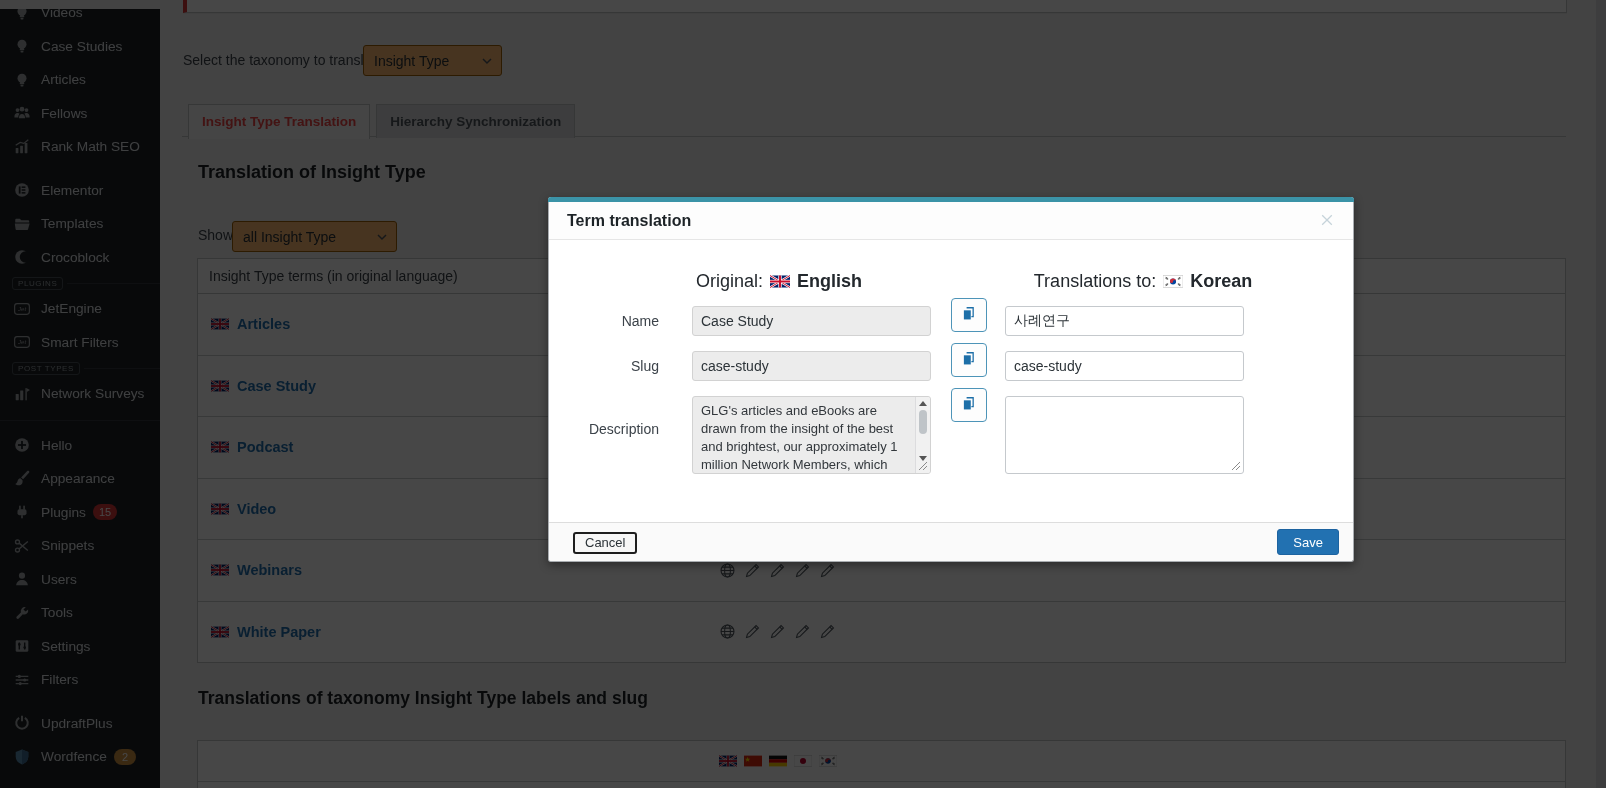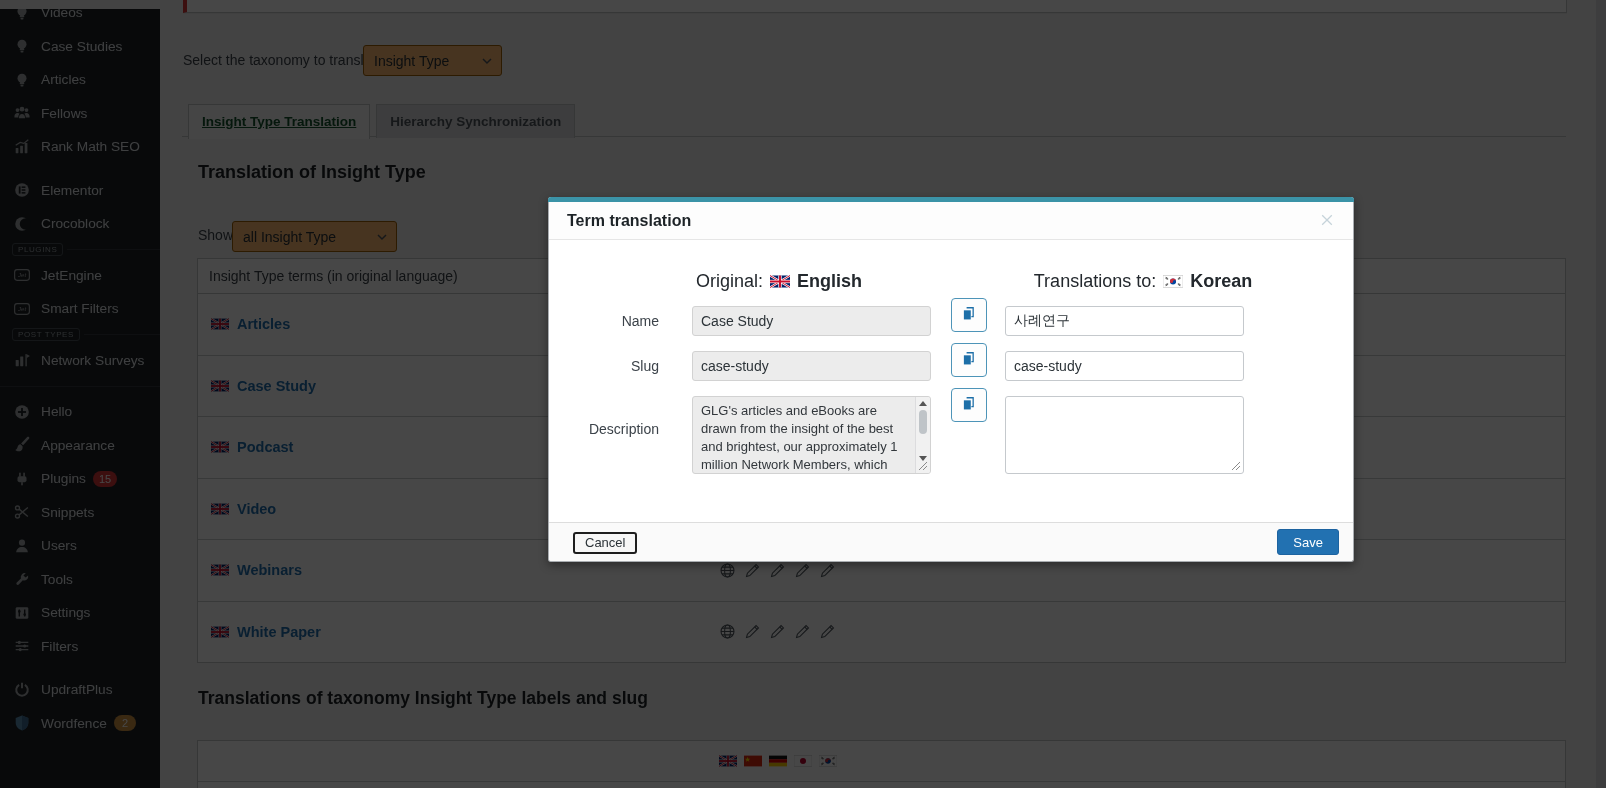--- a/index.html
+++ b/index.html
@@ -32,21 +32,21 @@
   .selectbox .sel-text{padding-left:10px;flex:1;white-space:nowrap;}
   .chev{width:16px;height:16px;margin-right:6px;flex:none;display:inline-flex;}
   .chev svg{width:16px;height:16px;}
   #taxonomy-select{left:203px;top:45px;width:137px;height:29px;}
   #show-select{left:72px;top:221px;width:163px;height:29px;}
 
   .tabline{position:absolute;left:22px;top:136px;width:1384px;border-bottom:1px solid #c3c4c7;}
   .tabs{position:absolute;left:28px;top:104px;display:flex;gap:6px;z-index:2;}
   .tab{height:33px;line-height:33px;padding:0 13px;font-size:13.5px;font-weight:bold;
     border:1px solid #c3c4c7;border-bottom:none;background:#dcdcde;color:#50575e;cursor:pointer;white-space:nowrap;}
-  .tab.active{background:#f7f7f7;color:#14532d;height:34px;text-decoration:underline;}
+  .tab.active{background:#f7f7f7;color:#ef4444;height:34px;}
 
   .h1{position:absolute;left:38px;top:162px;font-size:18px;font-weight:bold;color:#1d2327;}
   .show-label{position:absolute;left:38px;top:227px;font-size:14px;color:#3c434a;}
 
   .table1{position:absolute;left:37px;top:258px;width:1369px;height:405px;background:#fff;
     border:1px solid #c3c4c7;box-sizing:border-box;display:flex;flex-direction:column;}
   .t1-header{height:34px;line-height:34px;padding-left:11px;font-size:14px;color:#3c434a;
     border-bottom:1px solid #c3c4c7;flex:none;}
   #terms-body{flex:1;display:flex;flex-direction:column;}
   .trow{flex:1;position:relative;display:flex;align-items:center;}
@@ -192,20 +192,29 @@
           <span class="sb-icon">
             <svg viewBox="0 0 20 20">
               <circle cx="10" cy="10" r="7.6" fill="#a7aaad"></circle>
               <rect x="6.4" y="6" width="2" height="8" fill="#1d2327"></rect>
               <rect x="9.6" y="6" width="4.2" height="1.7" fill="#1d2327"></rect>
               <rect x="9.6" y="9.15" width="4.2" height="1.7" fill="#1d2327"></rect>
               <rect x="9.6" y="12.3" width="4.2" height="1.7" fill="#1d2327"></rect>
             </svg>
           </span>
           <span class="sb-label">Elementor</span>
+        </div>
+        <div class="sb-item">
+          <span class="sb-icon">
+            <svg viewBox="0 0 20 20" fill="#a7aaad">
+              <path d="M2.5 5.5c0-.8.6-1.4 1.4-1.4h3.6l1.8 1.8h7.3c.8 0 1.4.6 1.4 1.4v1H2.5z"></path>
+              <path d="M2 9.5h16.5l-1.8 6.2c-.2.6-.7 1-1.3 1H4.2c-.6 0-1.2-.4-1.3-1z"></path>
+            </svg>
+          </span>
+          <span class="sb-label">Templates</span>
         </div>
         <div class="sb-item">
           <span class="sb-icon">
             <svg viewBox="0 0 20 20">
               <circle cx="10" cy="10" r="7.5" fill="#a7aaad"></circle>
               <circle cx="13.8" cy="10" r="6.3" fill="#1d2327"></circle>
             </svg>
           </span>
           <span class="sb-label">Crocoblock</span>
         </div>

